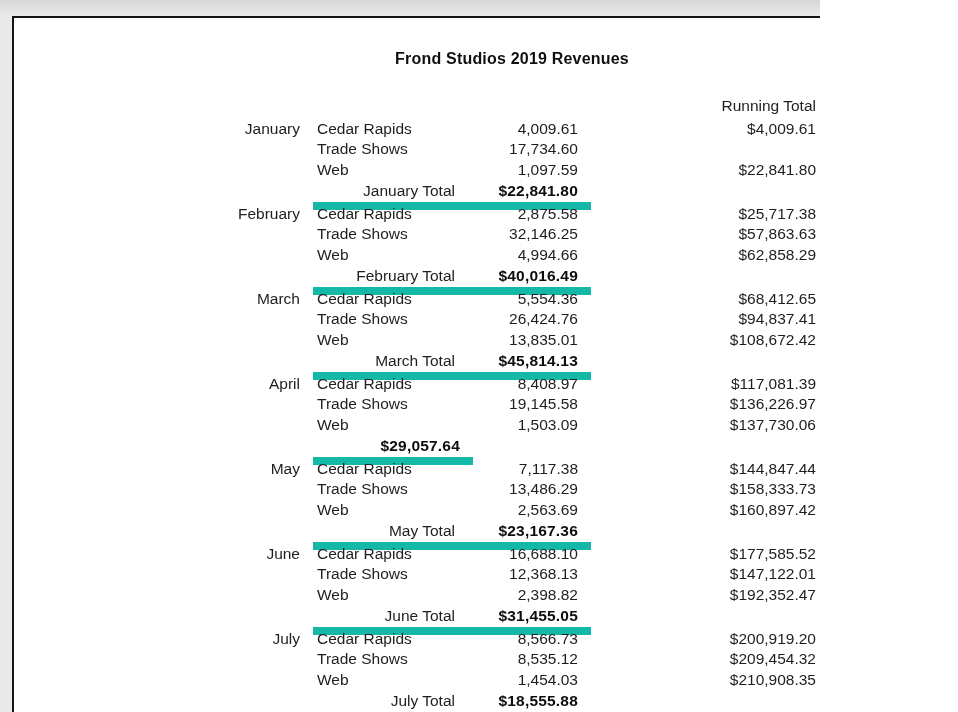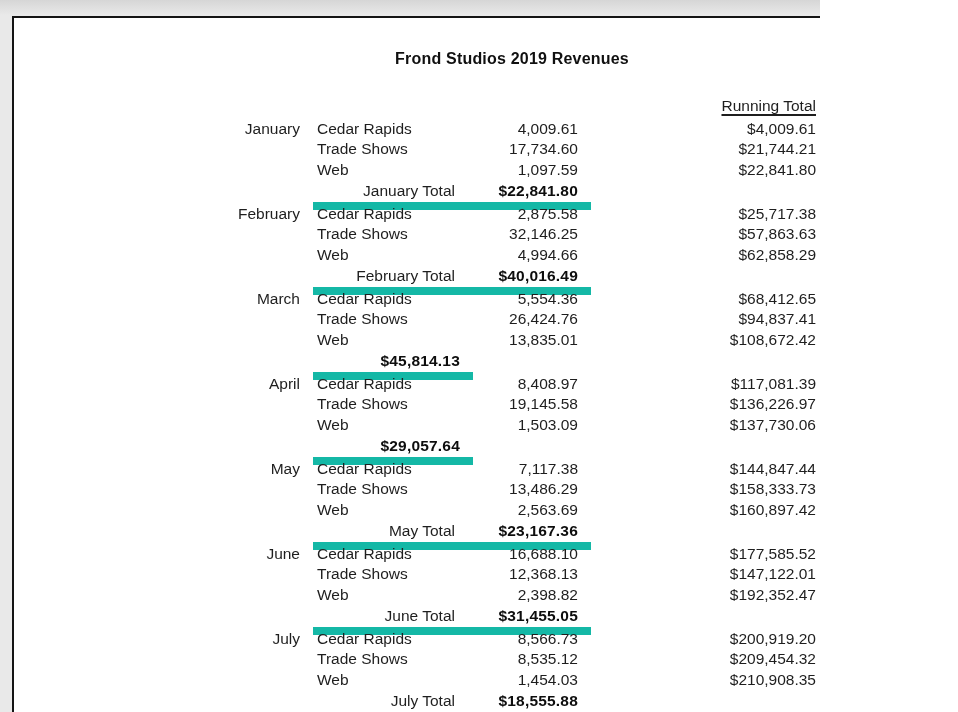--- a/index.html
+++ b/index.html
@@ -52,21 +52,20 @@
     align-items: center;
     line-height: 20.8px;
   }
   .header-row { height: 24.6px; }
   .cell { box-sizing: border-box; white-space: nowrap; overflow: visible; }
   .cell.month    { text-align: right; padding-right: 13px; }
   .cell.category { text-align: left;  padding-left: 4px; }
   .cell.value    { text-align: right; padding-right: 13px; }
   .cell.running  { text-align: right; padding-right: 9px; }
   .header-underline {
-    text-decoration: underline;
     text-underline-offset: 3px;
     text-decoration-thickness: 1.5px;
   }
   .month-block { margin-bottom: 1.8px; }
   .total-row .cell.category,
   .total-row .cell.value {
     border-bottom: 8px solid #14b8a6;
   }
   .total-row .cell.category {
     text-align: right;
@@ -97,21 +96,20 @@
             <div class="grid-row">
               <div class="cell month">January</div>
               <div class="cell category">Cedar Rapids</div>
               <div class="cell value">4,009.61</div>
               <div class="cell running">$4,009.61</div>
             </div>
             <div class="grid-row">
               <div class="cell month"></div>
               <div class="cell category">Trade Shows</div>
               <div class="cell value">17,734.60</div>
-              <div class="cell running">$21,744.21</div>
             </div>
             <div class="grid-row">
               <div class="cell month"></div>
               <div class="cell category">Web</div>
               <div class="cell value">1,097.59</div>
               <div class="cell running">$22,841.80</div>
             </div>
             <div class="grid-row total-row">
               <div class="cell month"></div>
               <div class="cell category">January Total</div>
@@ -159,20 +157,21 @@
               <div class="cell running">$94,837.41</div>
             </div>
             <div class="grid-row">
               <div class="cell month"></div>
               <div class="cell category">Web</div>
               <div class="cell value">13,835.01</div>
               <div class="cell running">$108,672.42</div>
             </div>
             <div class="grid-row total-row">
               <div class="cell month"></div>
+              <div class="cell category">March Total</div>
               <div class="cell value">$45,814.13</div>
               <div class="cell running"></div>
             </div>
           </div>
           <div class="month-block">
             <div class="grid-row">
               <div class="cell month">April</div>
               <div class="cell category">Cedar Rapids</div>
               <div class="cell value">8,408.97</div>
               <div class="cell running">$117,081.39</div>

